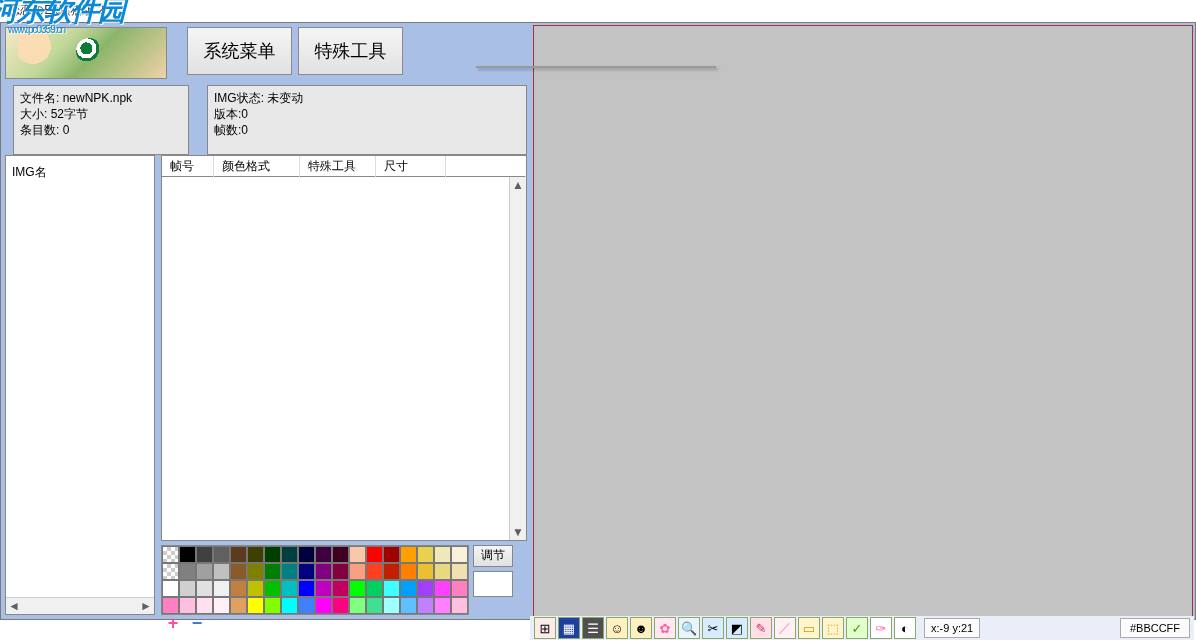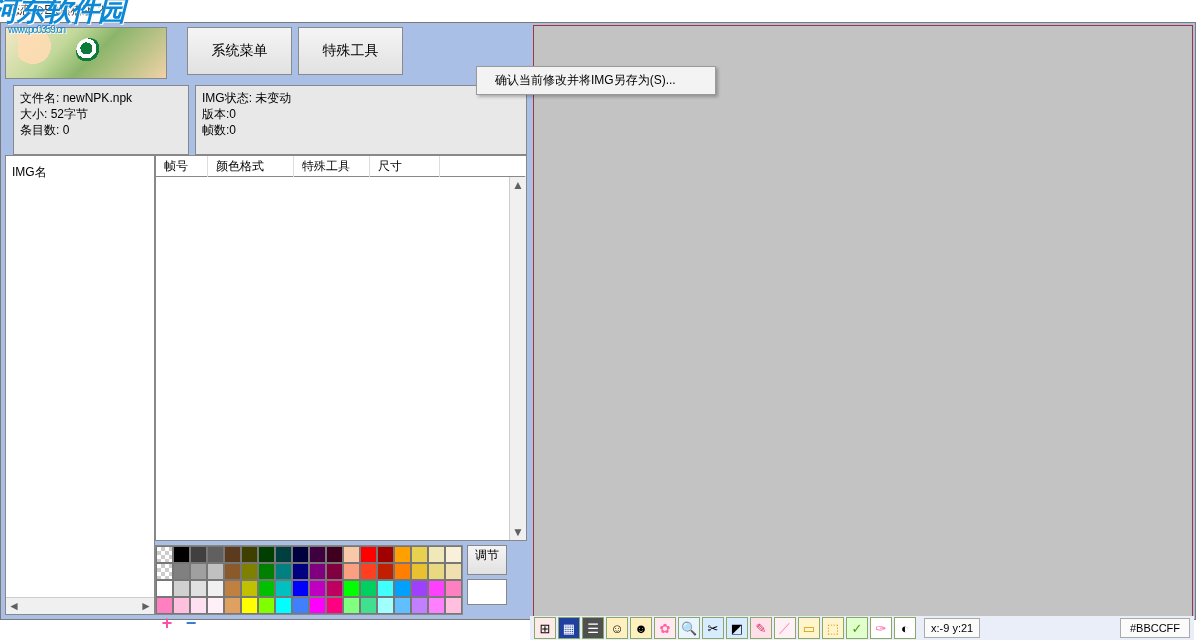--- a/index.html
+++ b/index.html
@@ -63,53 +63,53 @@
 .avatar::after {
   content:""; position:absolute; left:12px; top:6px; width:50px; height:40px;
   background: radial-gradient(circle at 30% 30%, rgba(255,220,180,.9) 0 18px, transparent 18px);
 }
 .btn {
   background: linear-gradient(#f5f5f5,#e1e1e1);
   border: 1px solid #8a8a8a;
   text-align: center;
   display: flex; align-items: center; justify-content: center;
   cursor: default;
-  font-size: 14px;
+  font-size: 18px;
 }
 .topbtn { width: 105px; height:48px; }
 .row2 { display:flex; gap:6px; margin-top:6px; height:70px; }
 .srch { width:162px; display:flex; gap:2px; align-items:flex-start;}
 .srch input[type=text] { width:114px; height:22px; border:1px solid #7a7a7a; background:#fff; padding:2px;}
 .srch .fbtn { width:40px; height:22px; background:linear-gradient(#f5f5f5,#e1e1e1); border:1px solid #888; text-align:center; line-height:18px; font-size:12px;}
 .infobox {
   background: #e8e8e8; border:1px solid #888; padding:4px 6px; font-size:12px; line-height:16px;
 }
 .info1 { width:176px; margin-left:8px;}
-.info2 { flex:1; margin-left:0;}
-.row3 { display:flex; margin-top:0; flex:1; min-height:0;}
+.info2 { flex:1; margin-left:12px;}
+.row3 { display:flex; gap:6px; margin-top:0; flex:1; min-height:0;}
 .imglist {
   width:150px; background:#fff; border:1px solid #888; padding:4px 6px; position:relative;
 }
 .imglist .hdr { font-size:12px; padding:4px 0;}
 .imglist .hscroll { position:absolute; bottom:0; left:0; right:0; height:17px; background:#f0f0f0; border-top:1px solid #ccc; display:flex; justify-content:space-between; align-items:center;}
 .imglist .hscroll span { width:16px; text-align:center; color:#606060;}
 .rightcol { flex:1; display:flex; flex-direction:column; gap:0;}
 .tablehead {
   background:#fff; border:1px solid #888; height:22px; display:flex; font-size:12px; align-items:center;
 }
 .tablehead div { padding:2px 8px; border-right:1px solid #ddd; }
 .th1{width:52px;} .th2{width:86px;} .th3{width:76px;} .th4{width:70px;} .th5{flex:1;margin-top:40px;}
 .bigwhite { flex:1; background:#fff; border:1px solid #888; border-top:none; position:relative;}
 .bigwhite .vscroll { position:absolute; top:0; right:0; bottom:0; width:17px; background:#f0f0f0; border-left:1px solid #ccc; display:flex; flex-direction:column; justify-content:space-between; align-items:center;}
 .bigwhite .vscroll span { height:16px; line-height:16px; color:#606060;}
 .palrow { display:flex; gap:4px; margin-top:4px; height:70px; align-items:flex-start;}
 .palette { display:grid; grid-template-columns: repeat(18, 17px); grid-template-rows: repeat(4, 17px); gap:0; border:1px solid #888; background:#fff;}
 .palette div { border:1px solid #777; }
 .palside { display:flex; flex-direction:column; gap:4px; }
-.adjbtn { width:40px; height:30px; background:linear-gradient(#f5f5f5,#e1e1e1); border:1px solid #888; text-align:center; line-height:18px;}
+.adjbtn { width:40px; height:22px; background:linear-gradient(#f5f5f5,#e1e1e1); border:1px solid #888; text-align:center; line-height:18px;}
 .swatch { width:40px; height:26px; background:#fff; border:1px solid #888;}
 .pmrow { display:flex; gap:0;}
 .pm { width:24px; height:20px; text-align:center; font-weight:900; font-size:18px; line-height:16px;}
 .pm.plus{ color:#ff4fa3;} .pm.minus{ color:#3a7bd5;}
 
 
 .rightpane {
   flex:1; background:#c3c3c3; border:1px solid #a33; margin:2px; position:relative;
 }
 
@@ -279,21 +279,20 @@
           </div>
         </div>
       </div>
     </div>
   </div>
 
   <div class="rightpane"></div>
 </div>
 
 <div class="dropdown">
-  <div>确认当前修改并将IMG另存为(S)...</div>
 </div>
 
 <div class="bottombar">
   <div class="tbicon" style="background:#ffeaea">⊞</div>
   <div class="tbicon" style="background:#2040a0;color:#fff">▦</div>
   <div class="tbicon" style="background:#505050;color:#fff">☰</div>
   <div class="tbicon" style="background:#fff0c0">☺</div>
   <div class="tbicon" style="background:#fff0c0">☻</div>
   <div class="tbicon" style="background:#ffe8f0;color:#ff60a0">✿</div>
   <div class="tbicon" style="background:#e8f4ff">🔍</div>

